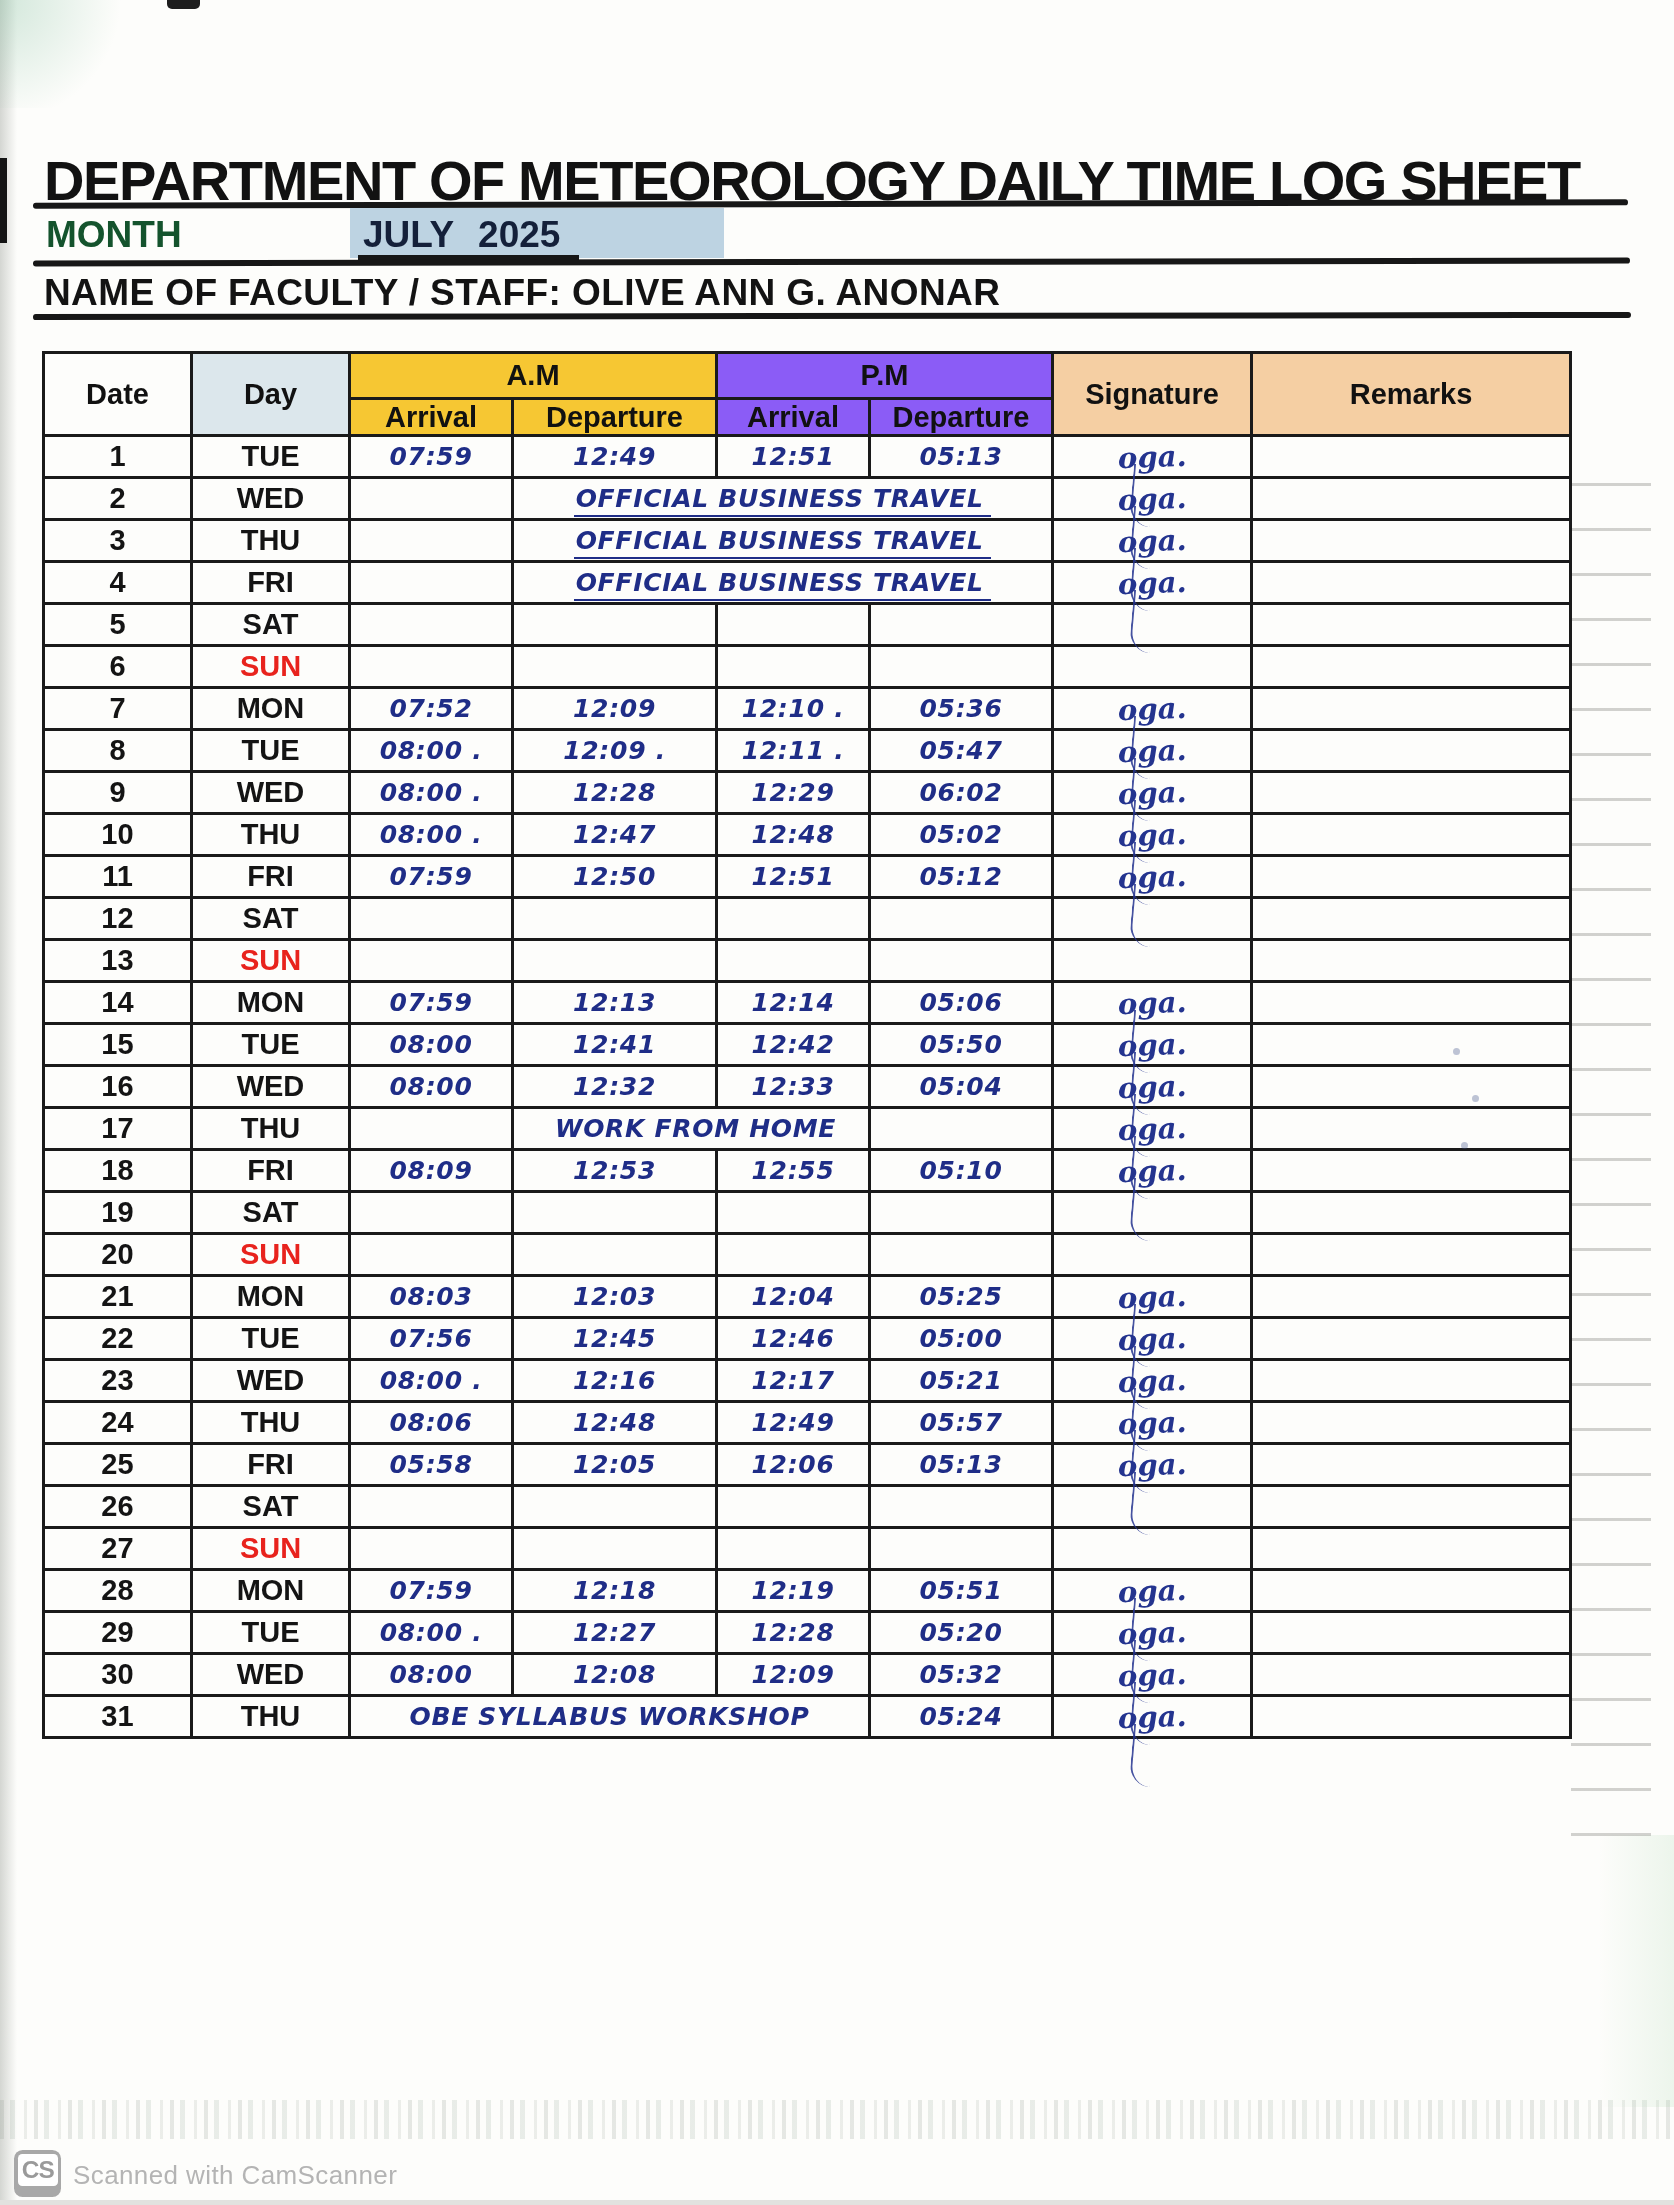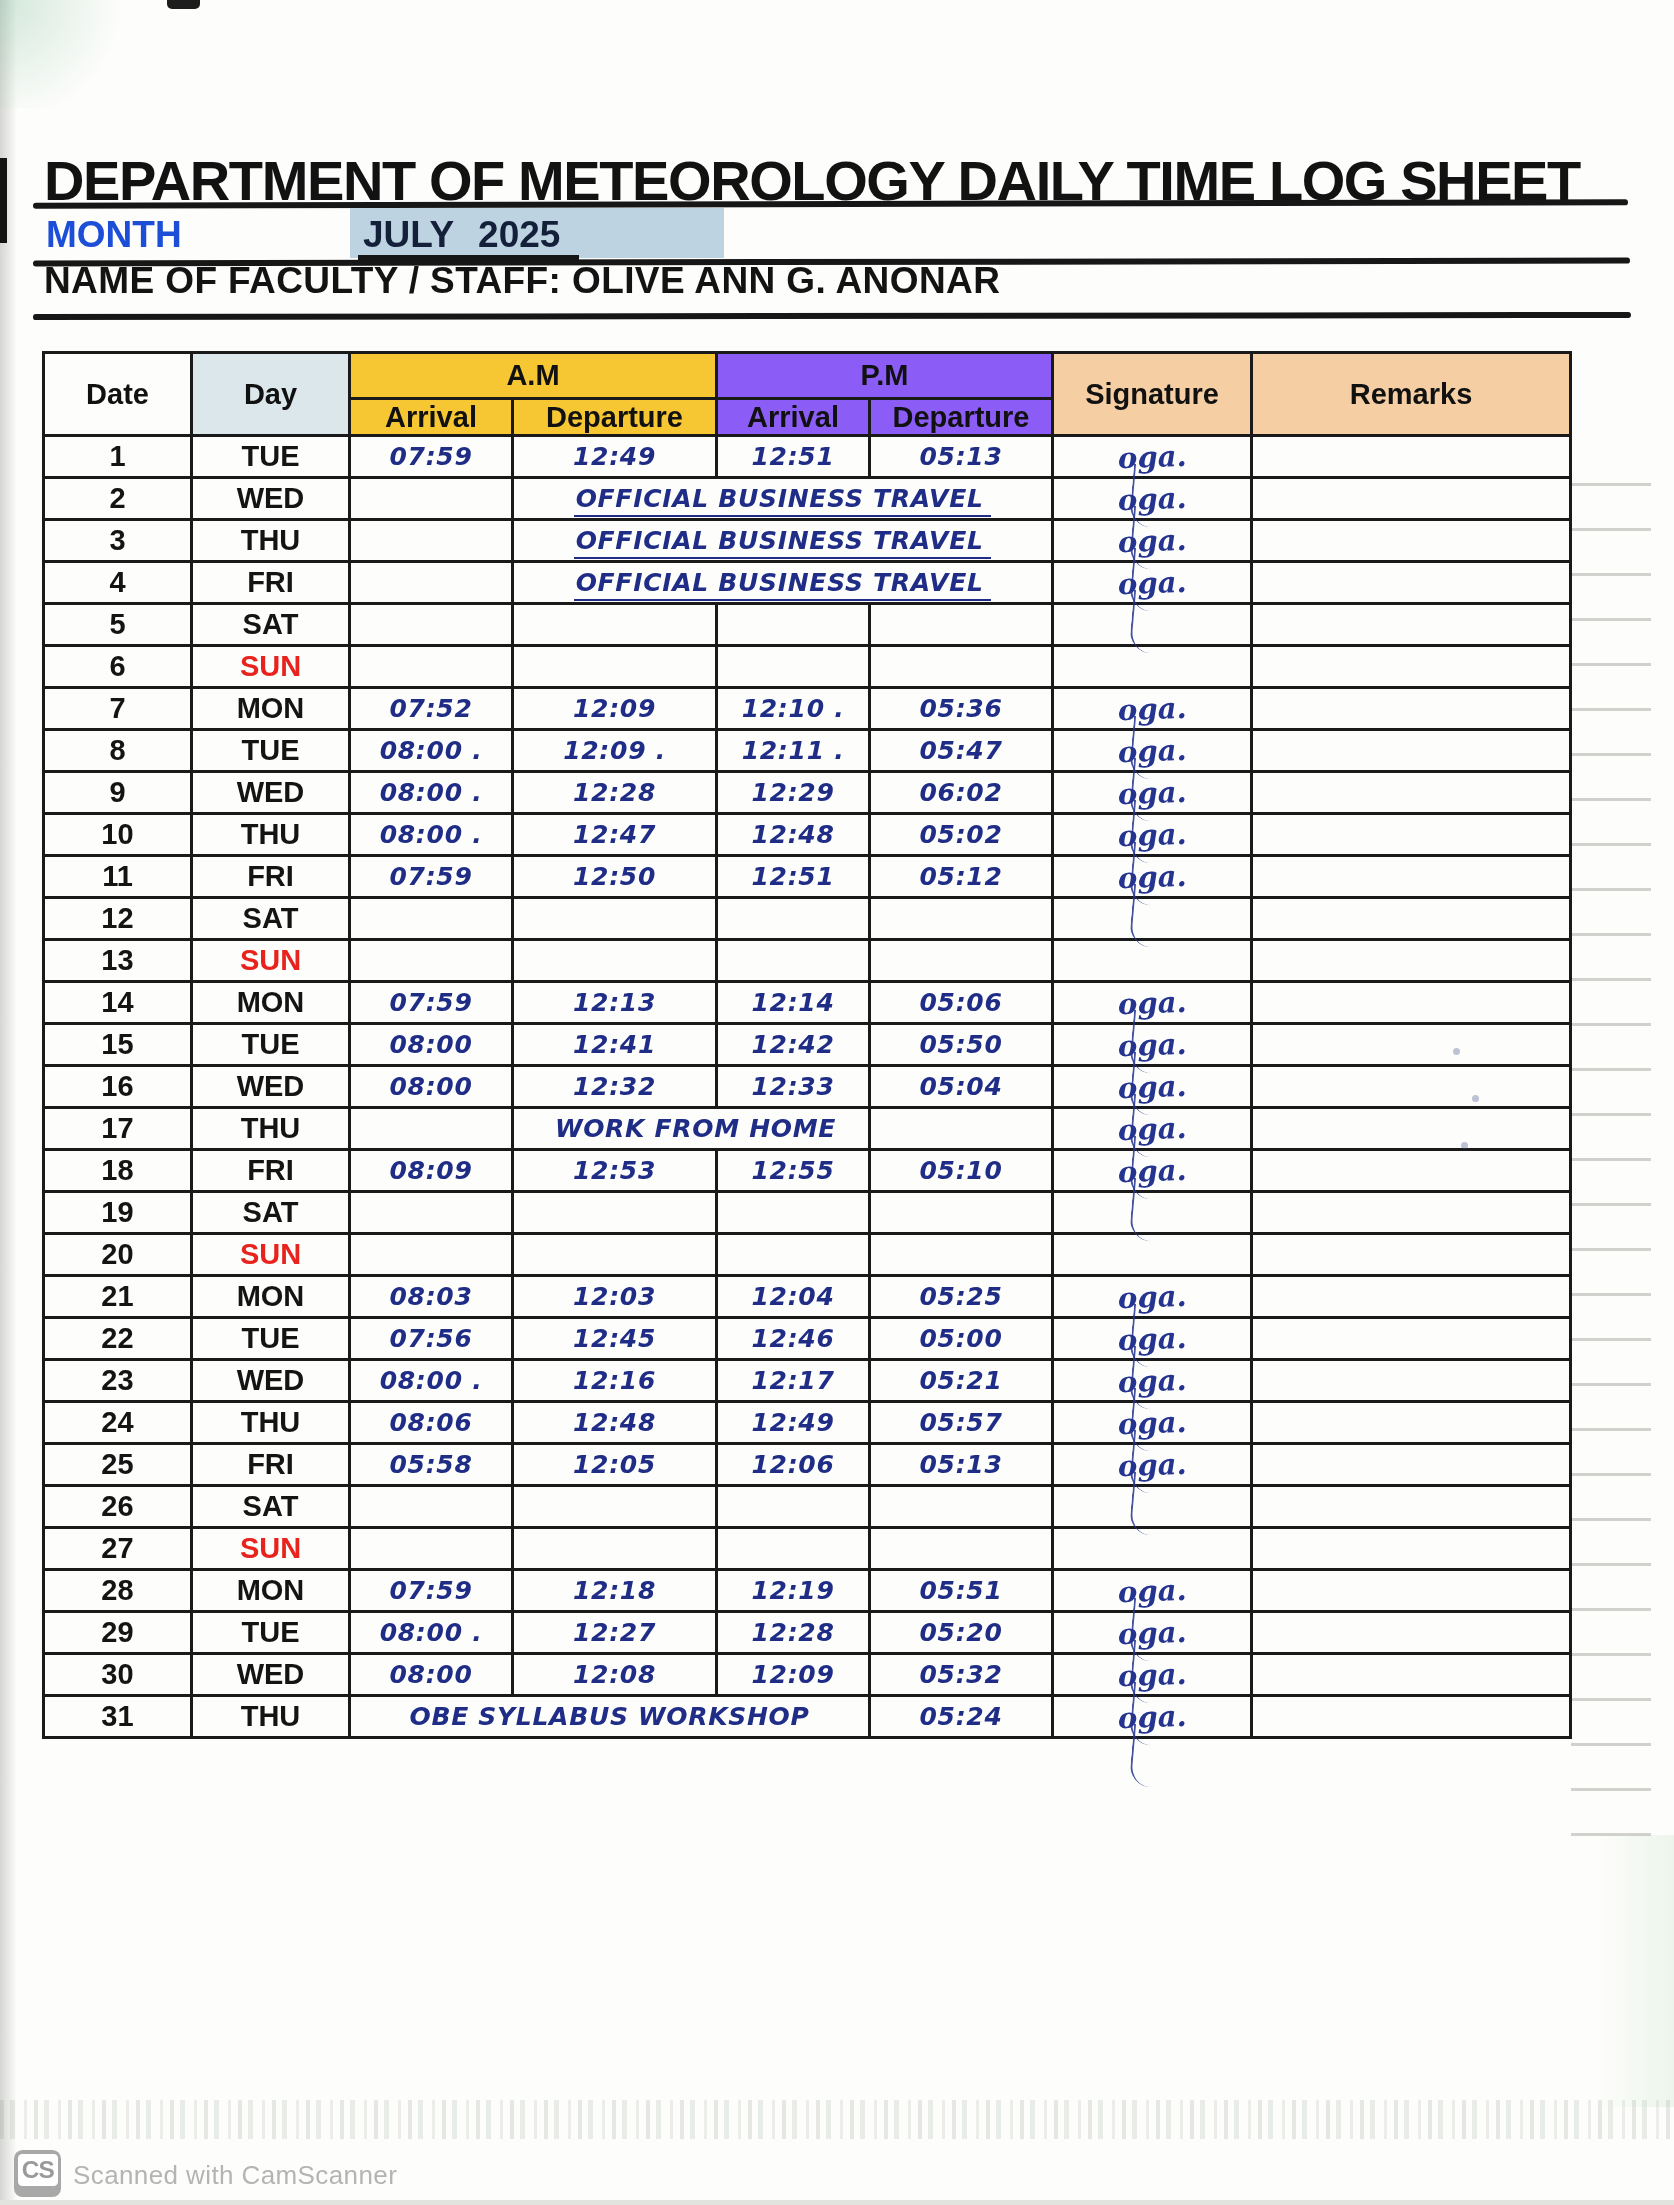--- a/index.html
+++ b/index.html
@@ -18,25 +18,25 @@
   .right-tint{left:1598px;top:1835px;width:76px;height:272px;background:linear-gradient(to left, rgba(168,212,172,.20), transparent);}
   .right-lines{left:1571px;top:441px;width:80px;height:1399px;opacity:.65;
     background:repeating-linear-gradient(to bottom, transparent 0 42px, rgba(118,118,112,.5) 42px 45px);}
   .bottom-edge{left:0;top:2200px;width:1674px;height:5px;background:#e2e2df;}
   
   .title{left:44px;top:148px;font-size:56px;font-weight:bold;letter-spacing:-1.4px;color:#121212;white-space:nowrap;}
   .rule{background:#171717;border-radius:2.9px;height:5.7px;}
   .rule1{left:33px;top:201px;width:1595px;transform:rotate(-.12deg);}
   .rule2{left:33px;top:259px;width:1597px;transform:rotate(-.1deg);}
   .rule3{left:33px;top:313px;width:1598px;transform:rotate(-.08deg);}
-  .month-label{left:46px;top:214px;font-size:37px;font-weight:bold;color:#1d4ed8;}
+  .month-label{left:46px;top:214px;font-size:37px;font-weight:bold;color:#14532d;}
   .month-hl{left:350px;top:208px;width:374px;height:50px;background:#bdd3e2;}
   .month-value{left:363px;top:214px;font-size:37px;font-weight:bold;color:#14203a;word-spacing:14.3px;white-space:nowrap;}
   .month-underline{left:358px;top:255px;width:221px;height:5px;background:#161616;}
-  .name-line{left:44px;top:260px;font-size:37px;font-weight:bold;letter-spacing:0.4px;color:#131313;white-space:nowrap;}
+  .name-line{left:44px;top:272px;font-size:37px;font-weight:bold;letter-spacing:0.4px;color:#131313;white-space:nowrap;}
   
   table.log{position:absolute;left:42px;top:351px;border-collapse:collapse;table-layout:fixed;}
   table.log td{border:3.6px solid #1a1a1a;padding:0;text-align:center;vertical-align:middle;overflow:visible;}
   td.h-blank{border:none;background:transparent;}
   .hdr{font-size:29px;font-weight:bold;color:#111;}
   td.h-day{background:#dce7ec;}
   td.h-am{background:#f6c733;}
   td.h-pm{background:#8b5cf6;}
   td.h-sig,td.h-rem{background:#f5cfa3;}
   tr.hr1{height:46px;} tr.hr2{height:37px;}

